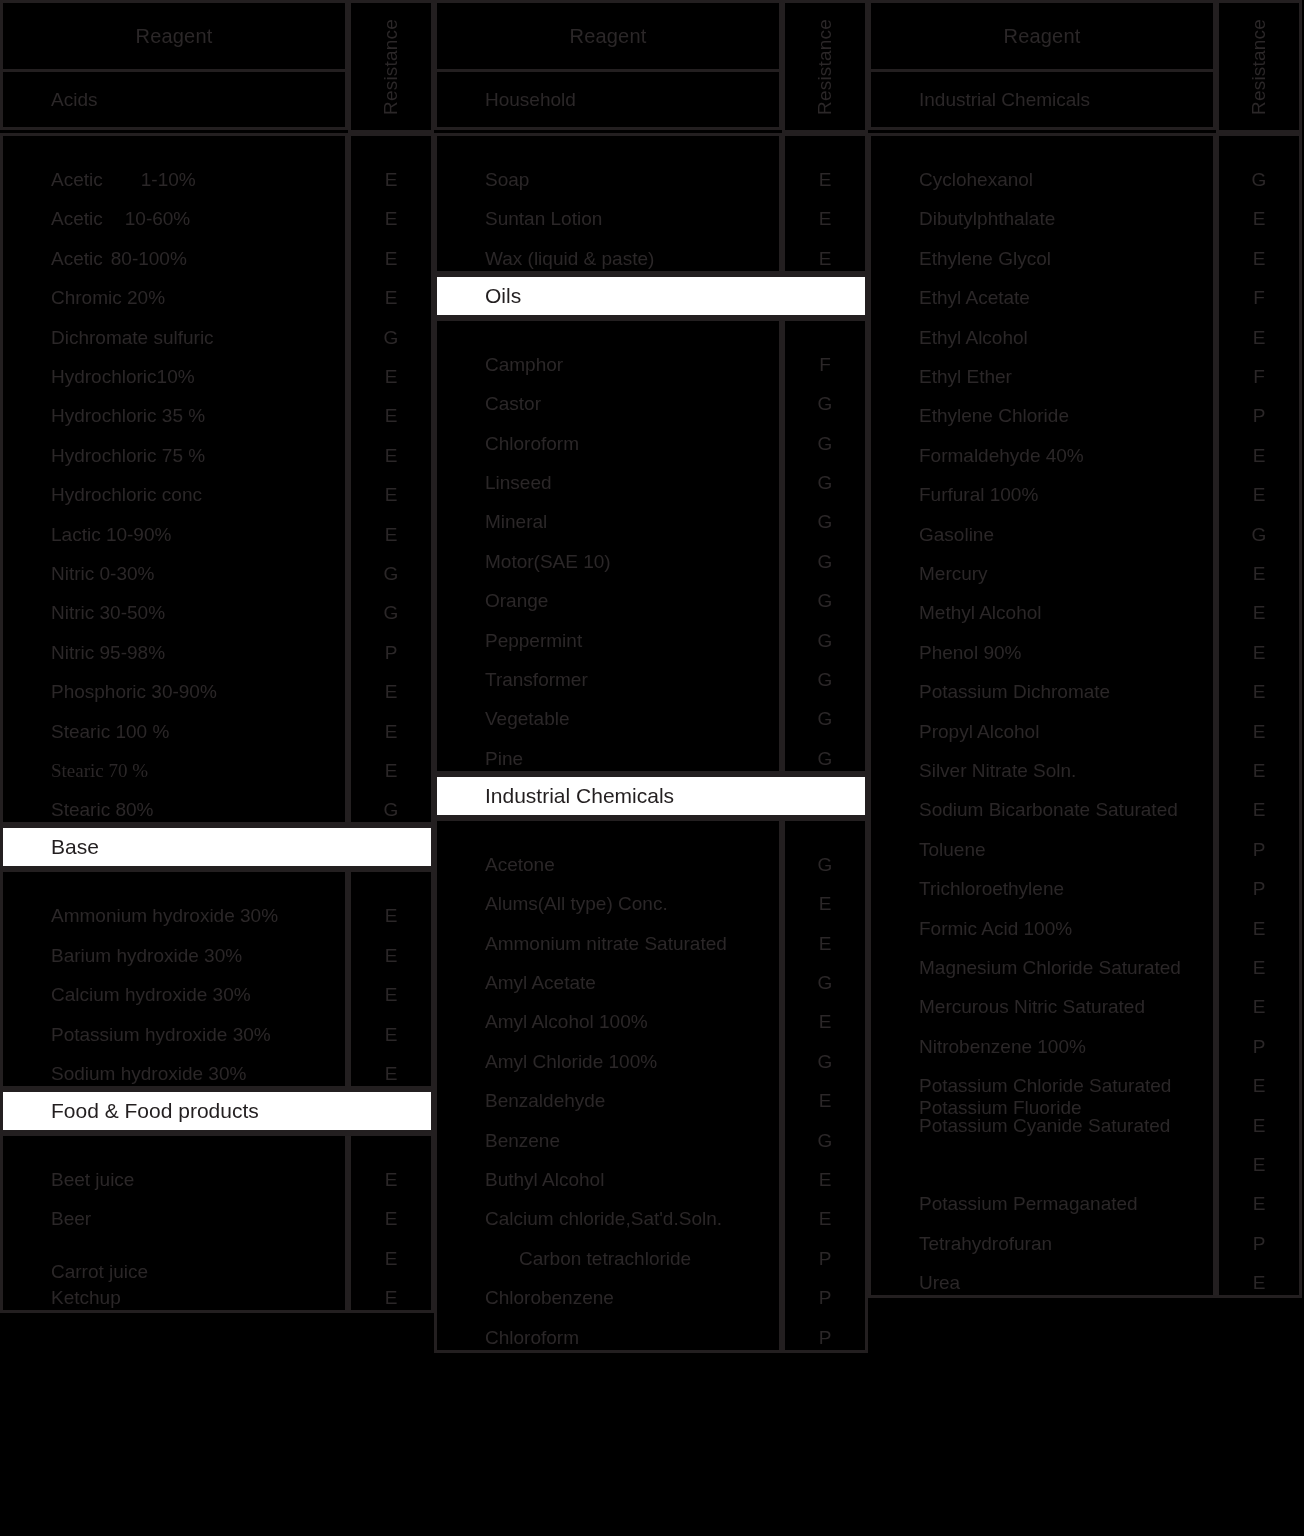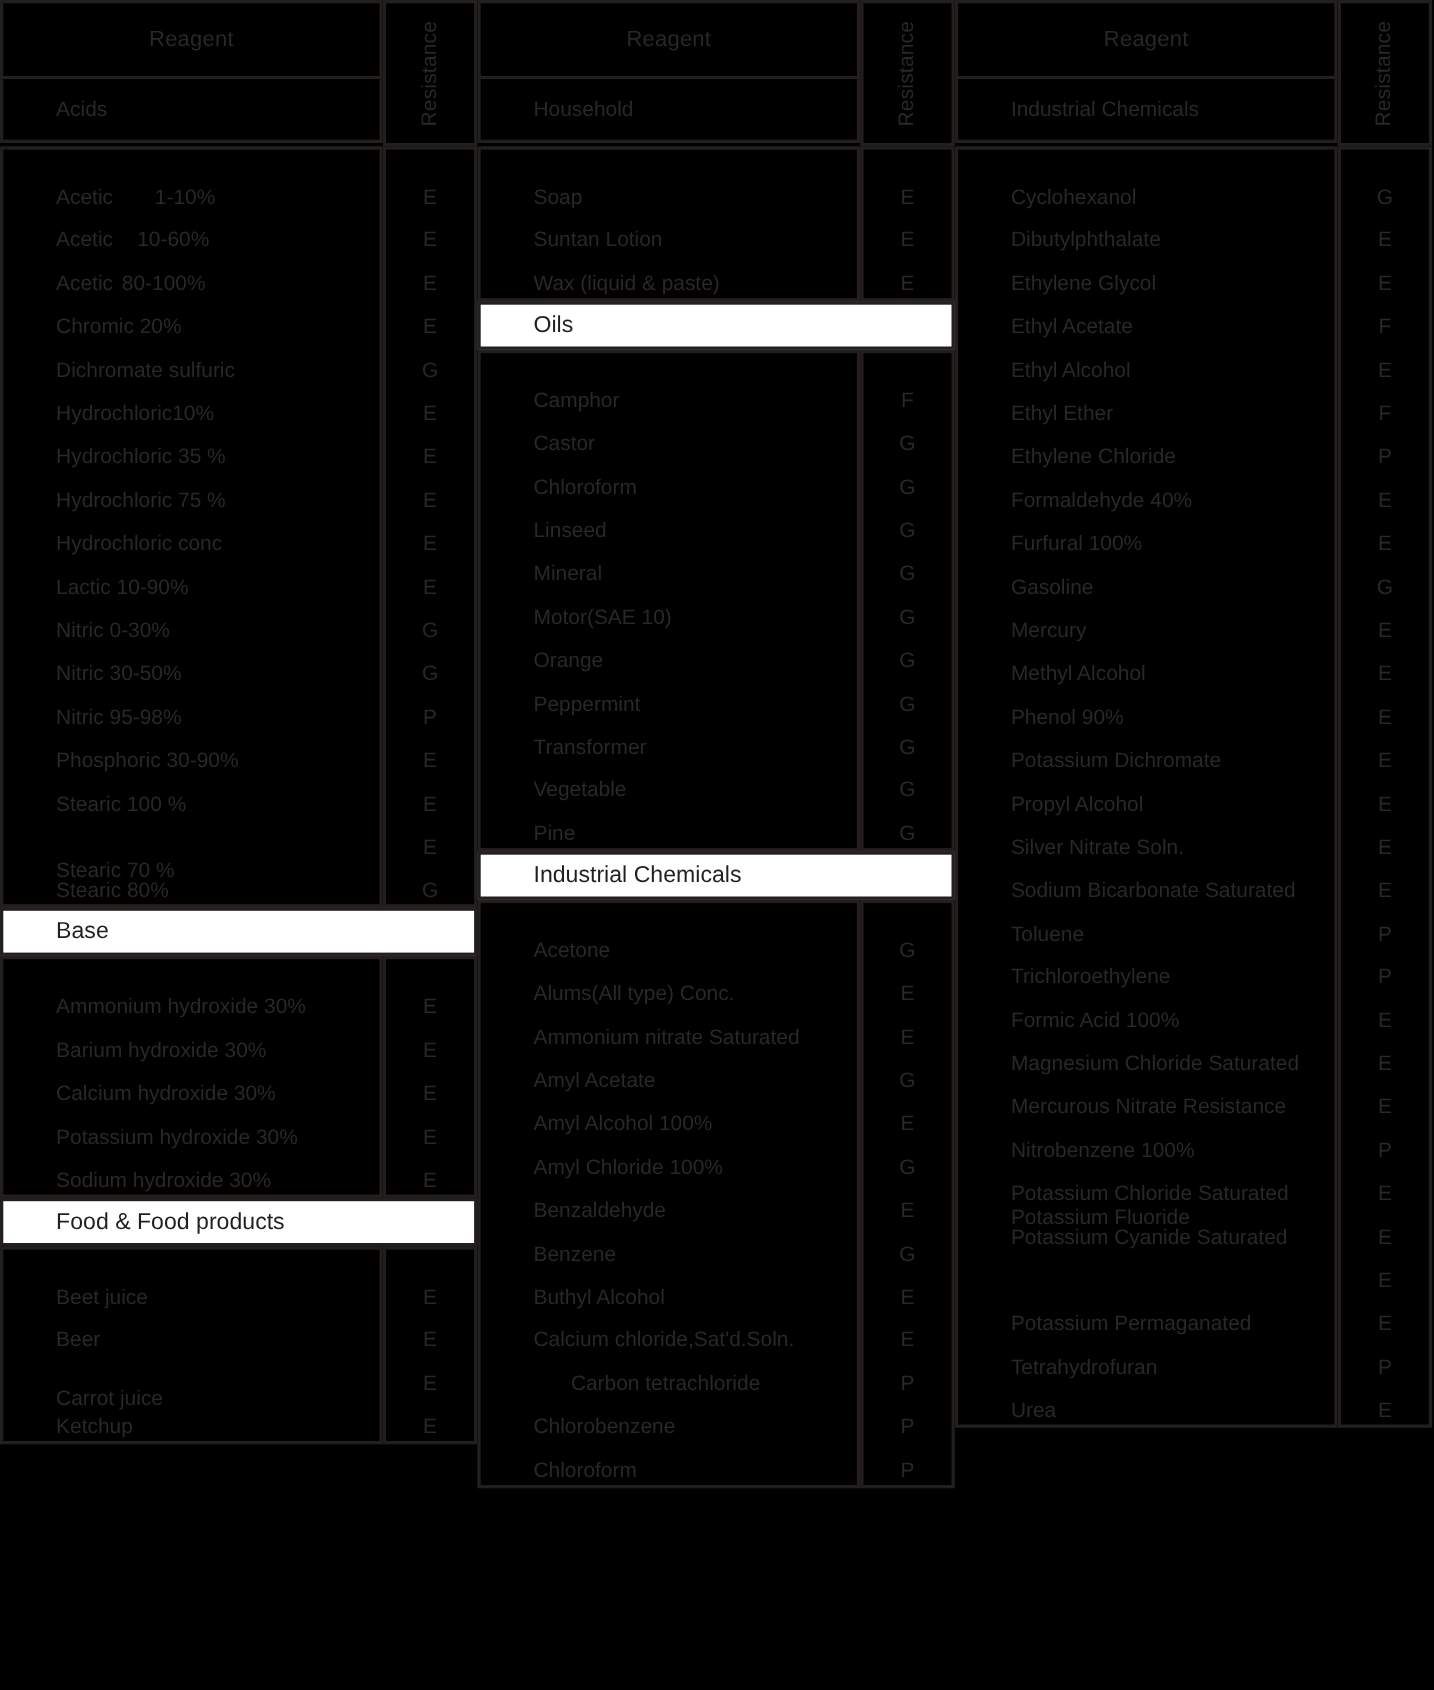--- a/index.html
+++ b/index.html
@@ -162,21 +162,21 @@
             <div class="list-row" style="top: 231px;">Hydrochloric10%</div>
             <div class="list-row" style="top: 270.4px;">Hydrochloric 35 %</div>
             <div class="list-row" style="top: 309.8px;">Hydrochloric 75 %</div>
             <div class="list-row" style="top: 349.2px;">Hydrochloric conc</div>
             <div class="list-row" style="top: 388.6px;">Lactic 10-90%</div>
             <div class="list-row" style="top: 428px;">Nitric 0-30%</div>
             <div class="list-row" style="top: 467.4px;">Nitric 30-50%</div>
             <div class="list-row" style="top: 506.8px;">Nitric 95-98%</div>
             <div class="list-row" style="top: 546.2px;">Phosphoric 30-90%</div>
             <div class="list-row" style="top: 585.6px;">Stearic 100 %</div>
-            <div class="list-row" style="top: 646px;">Stearic  70 %</div>
+            <div class="list-row" style="top: 625px; font-family: Liberation Serif, serif;">Stearic  70 %</div>
             <div class="list-row" style="top: 664.4px;">Stearic  80%</div>
           </div>
           <div class="cell-resist" style="height: 692.4px;">
             <div class="grade-row" style="top: 34px;">E</div>
             <div class="grade-row" style="top: 73.4px;">E</div>
             <div class="grade-row" style="top: 112.8px;">E</div>
             <div class="grade-row" style="top: 152.2px;">E</div>
             <div class="grade-row" style="top: 191.6px;">G</div>
             <div class="grade-row" style="top: 231px;">E</div>
             <div class="grade-row" style="top: 270.4px;">E</div>
@@ -352,21 +352,21 @@
             <div class="list-row" style="top: 467.4px;">Methyl Alcohol</div>
             <div class="list-row" style="top: 506.8px;">Phenol 90%</div>
             <div class="list-row" style="top: 546.2px;">Potassium Dichromate</div>
             <div class="list-row" style="top: 585.6px;">Propyl Alcohol</div>
             <div class="list-row" style="top: 625px;">Silver Nitrate Soln.</div>
             <div class="list-row" style="top: 664.4px;">Sodium Bicarbonate Saturated</div>
             <div class="list-row" style="top: 703.8px;">Toluene</div>
             <div class="list-row" style="top: 743.2px;">Trichloroethylene</div>
             <div class="list-row" style="top: 782.6px;">Formic Acid 100%</div>
             <div class="list-row" style="top: 822px;">Magnesium Chloride Saturated</div>
-            <div class="list-row" style="top: 861.4px;">Mercurous Nitrate Resistance</div>
+            <div class="list-row" style="top: 861.4px;">Mercurous Nitric Saturated</div>
             <div class="list-row" style="top: 900.8px;">Nitrobenzene 100%</div>
             <div class="list-row" style="top: 940.2px;">Potassium Chloride Saturated</div>
             <div class="list-row" style="top: 979.6px;">Potassium Cyanide Saturated</div>
             <div class="list-row" style="top: 962px;">Potassium  Fluoride</div>
             <div class="list-row" style="top: 1058.4px;">Potassium Permaganated</div>
             <div class="list-row" style="top: 1097.8px;">Tetrahydrofuran</div>
             <div class="list-row" style="top: 1137.2px;">Urea</div>
           </div>
           <div class="cell-resist" style="height: 1165.2px;">
             <div class="grade-row" style="top: 34px;">G</div>

